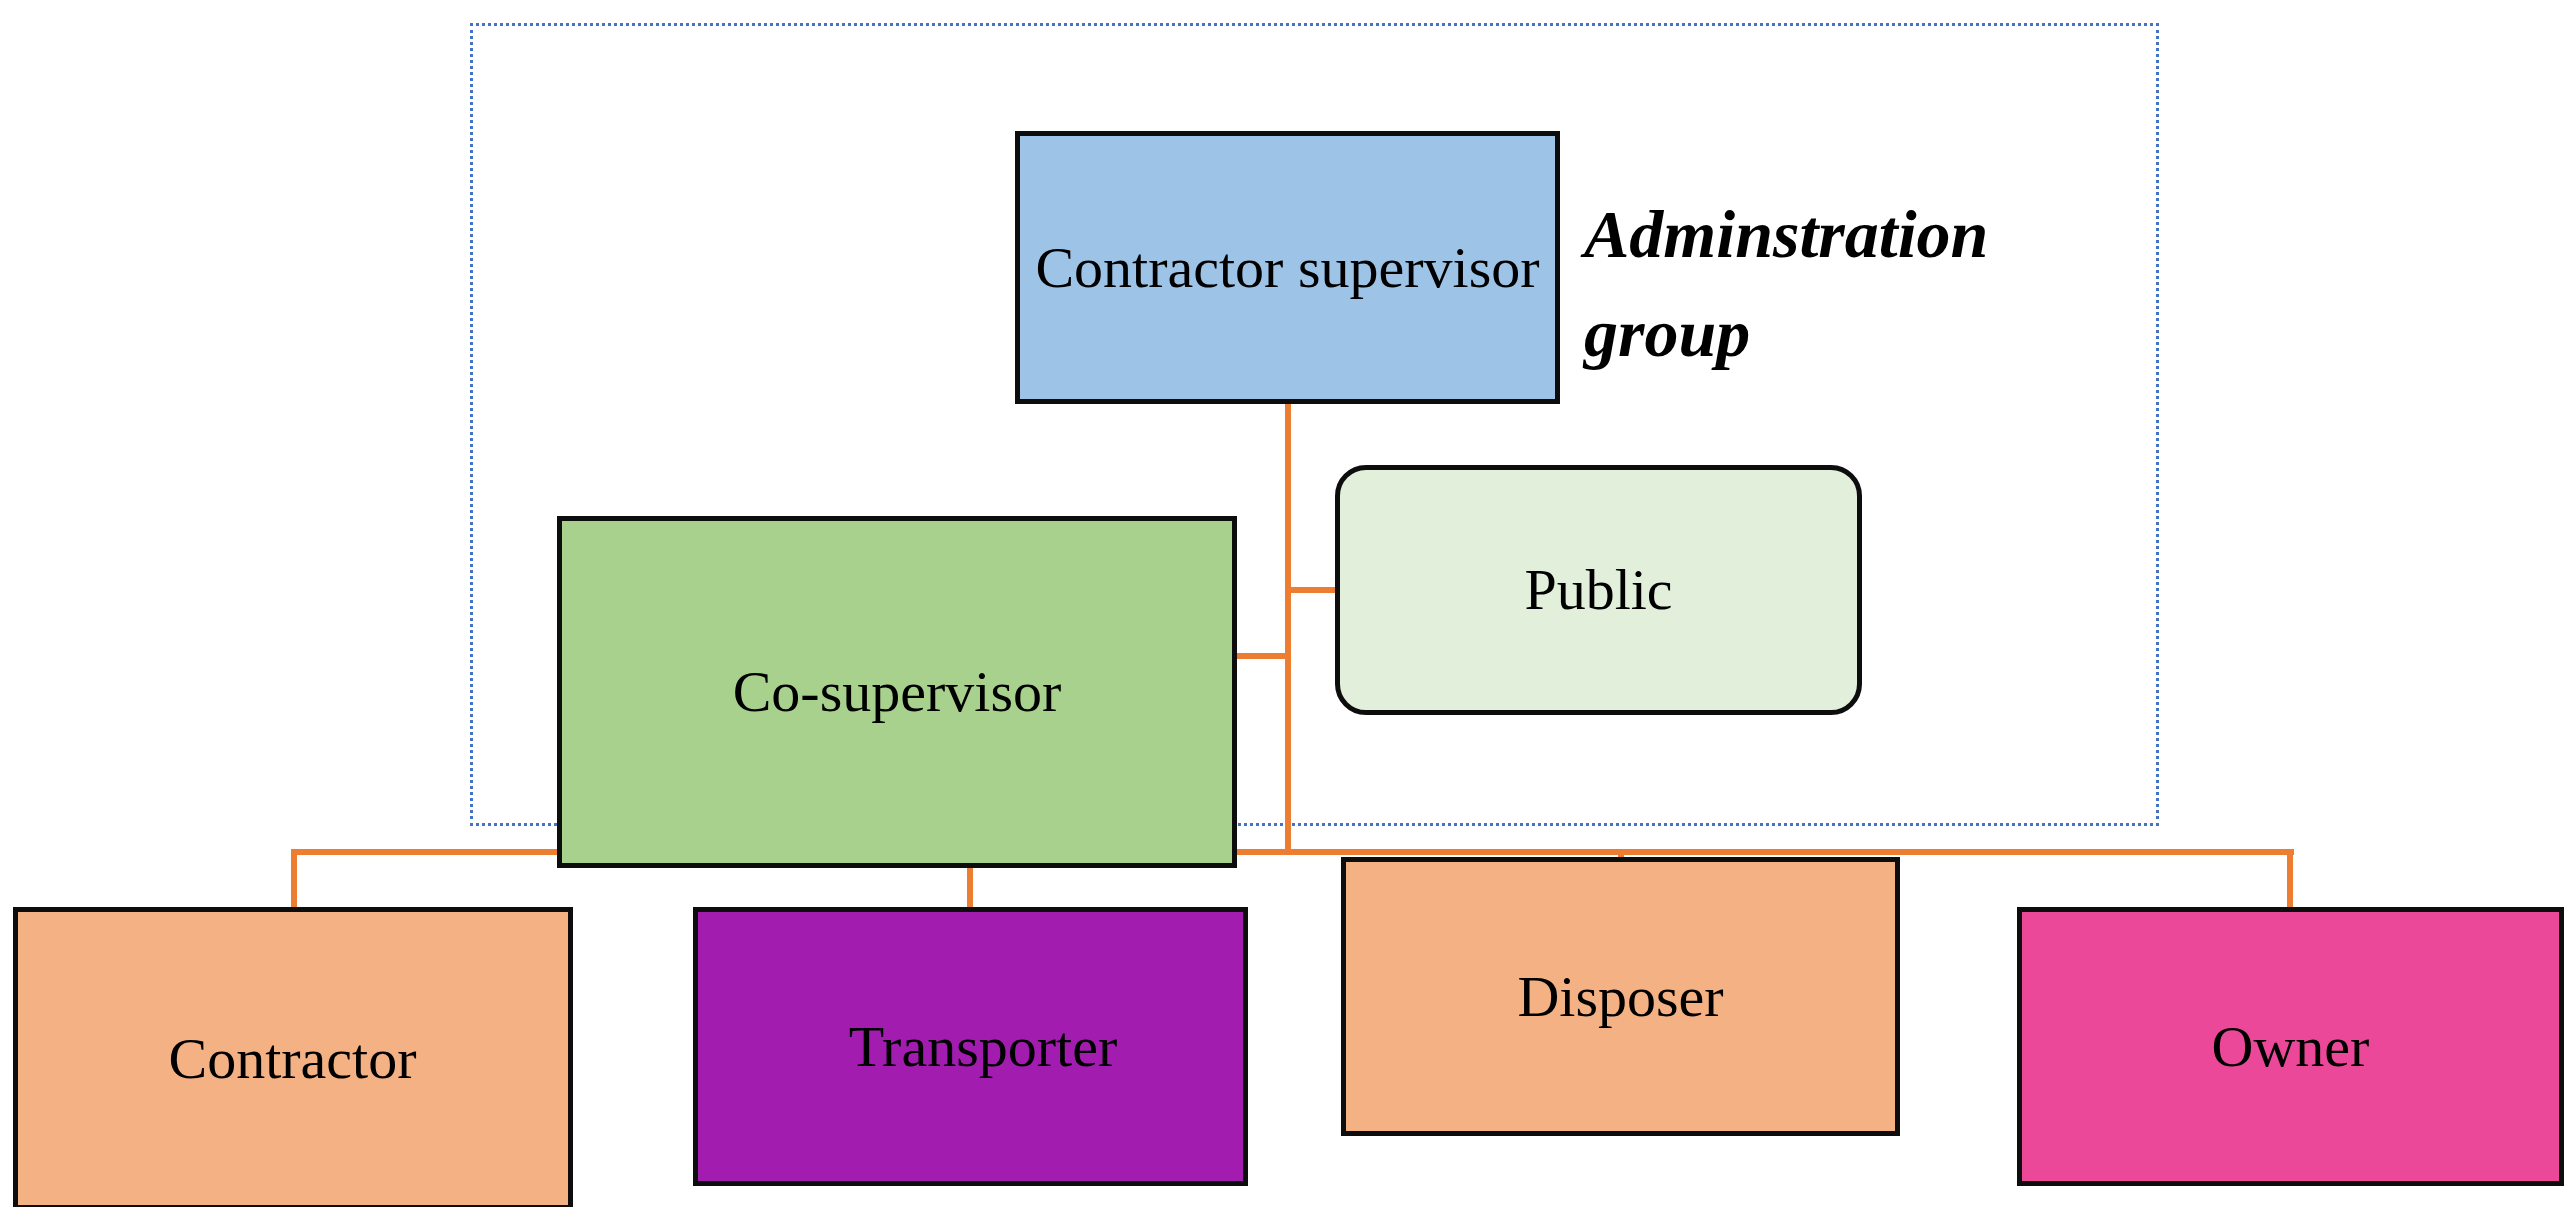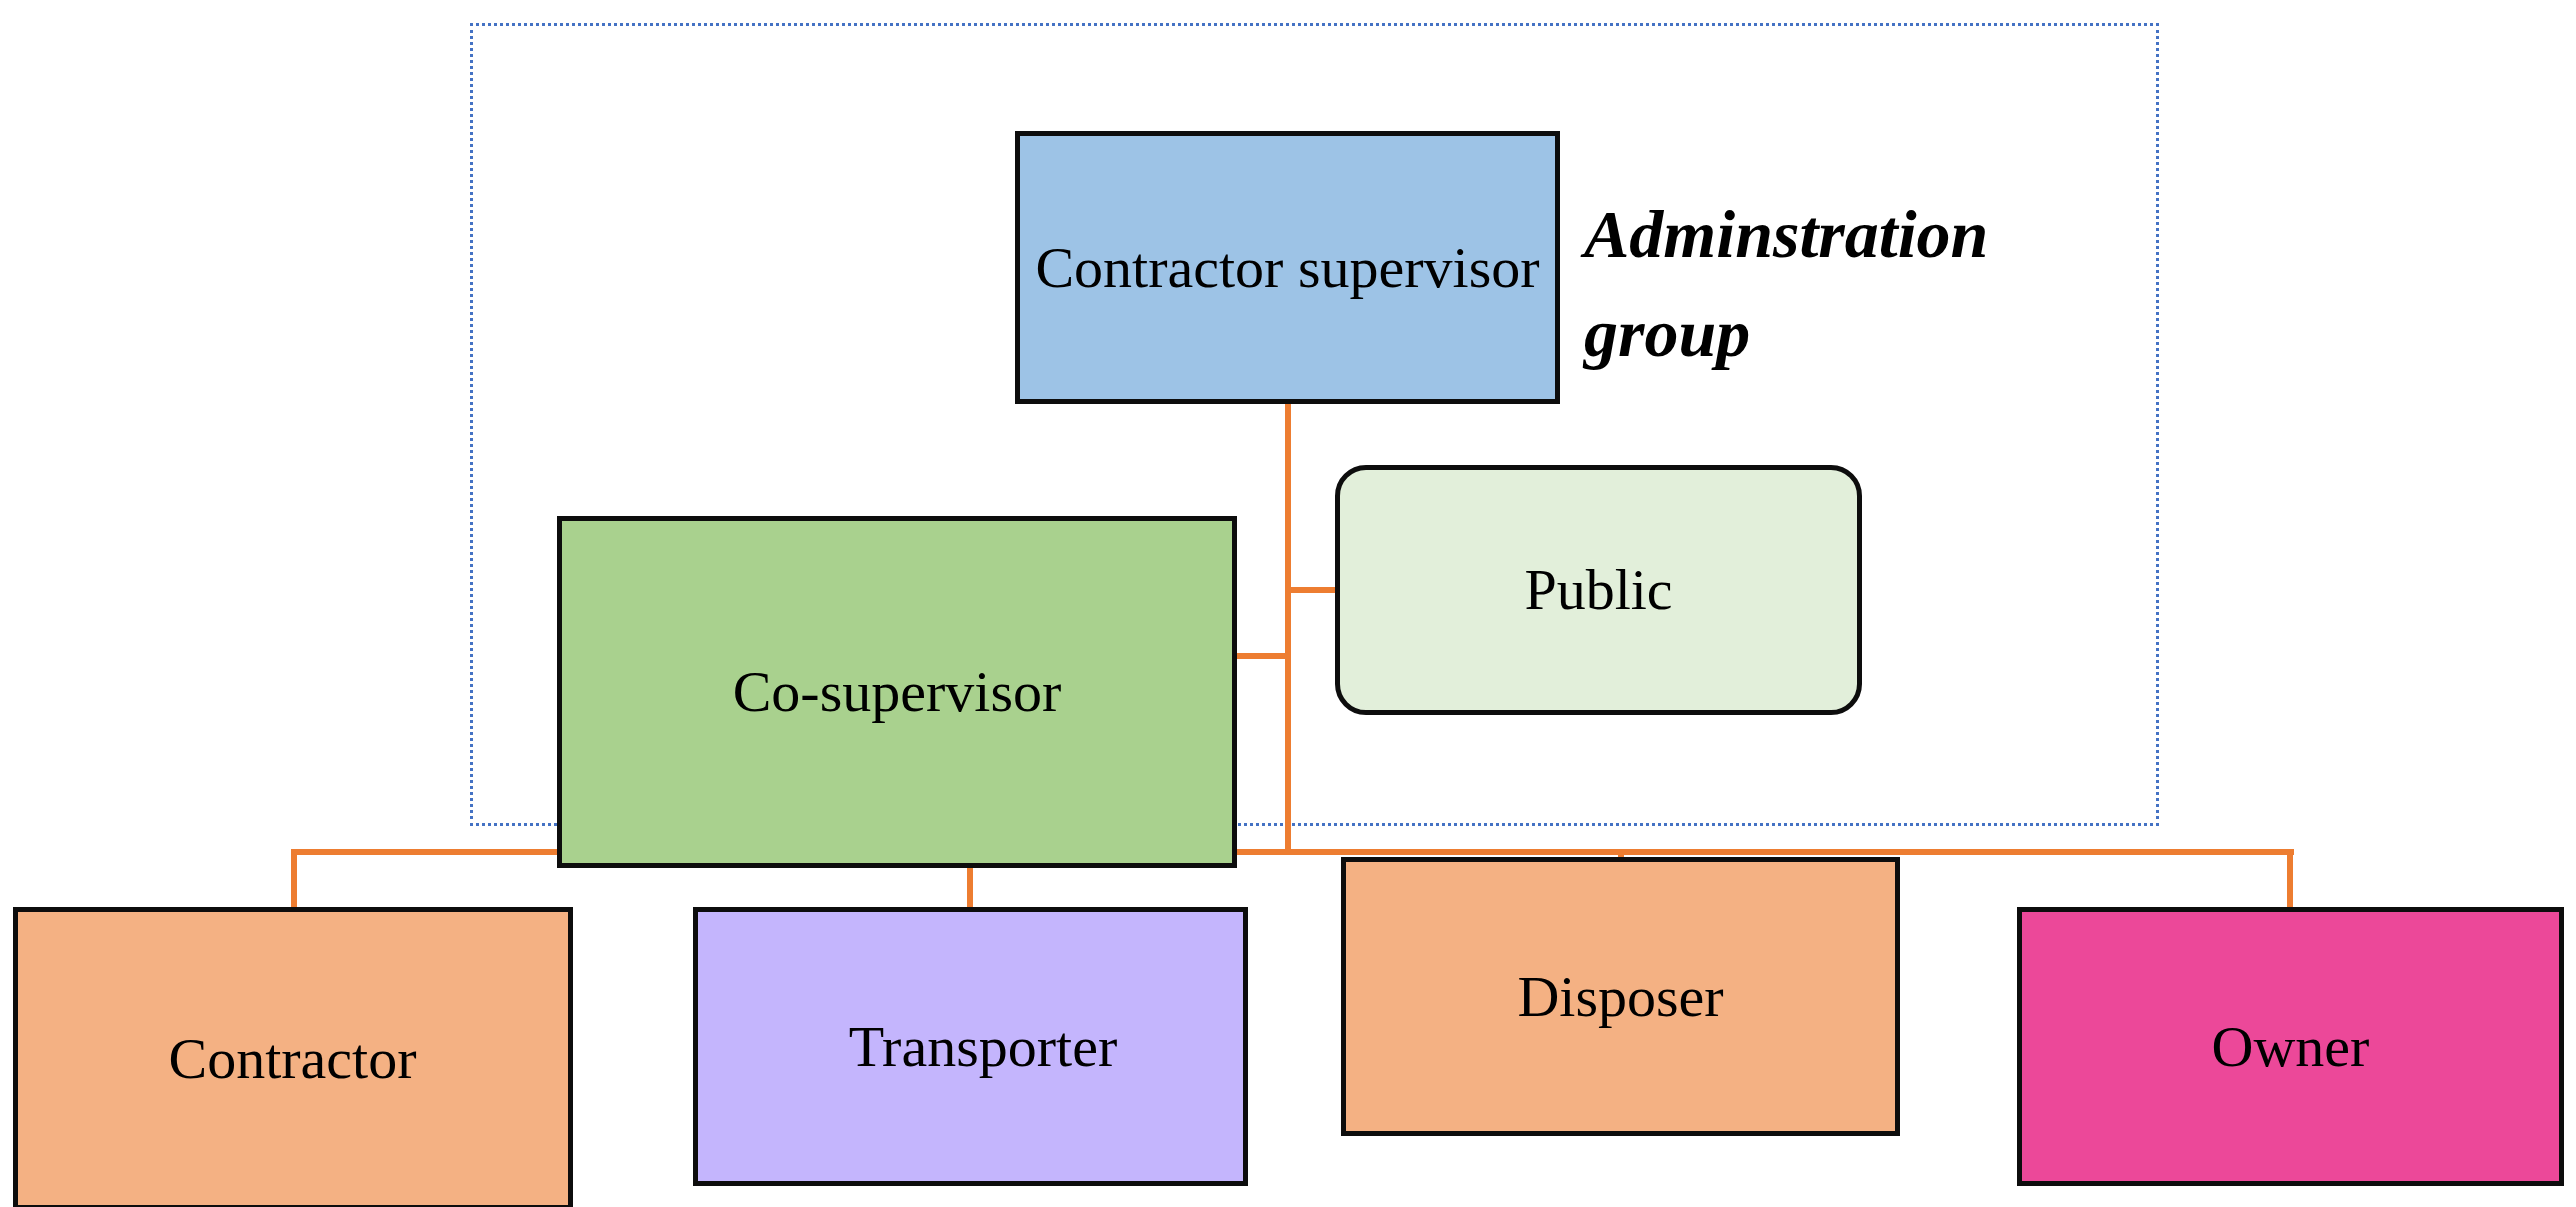--- a/index.html
+++ b/index.html
@@ -88,21 +88,21 @@
   </div>
 
   <div class="node" id="node-public" style="background-color: rgb(226, 239, 218); border-color: rgb(13, 13, 13);">
     <span>Public</span>
   </div>
 
   <div class="node" id="node-contractor" style="background-color: rgb(244, 177, 131); border-color: rgb(13, 13, 13);">
     <span>Contractor</span>
   </div>
 
-  <div class="node" id="node-transporter" style="background-color: #c4b5fd; border-color: rgb(13, 13, 13); padding-left: 25px;">
+  <div class="node" id="node-transporter" style="background-color: #a21caf; border-color: rgb(13, 13, 13); padding-left: 25px;">
     <span>Transporter</span>
   </div>
 
   <div class="node" id="node-disposer" style="background-color: rgb(244, 177, 131); border-color: rgb(13, 13, 13);">
     <span>Disposer</span>
   </div>
 
   <div class="node" id="node-owner" style="background-color: #ec4899; border-color: rgb(13, 13, 13); justify-content: center;">
     <span>Owner</span>
   </div>

